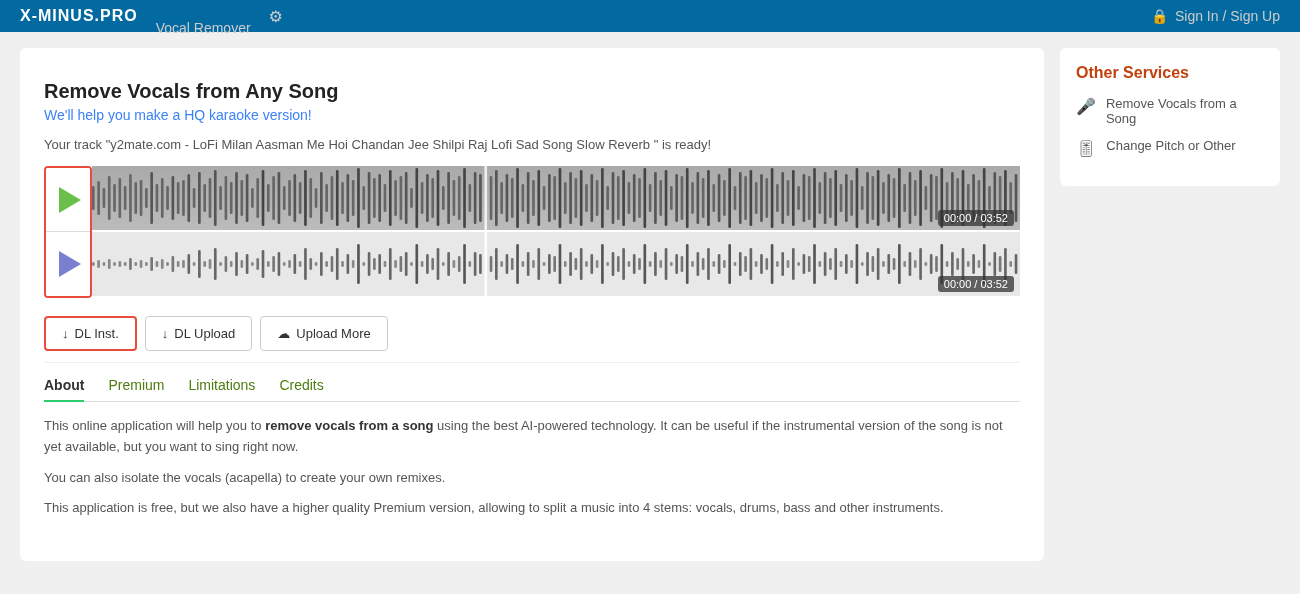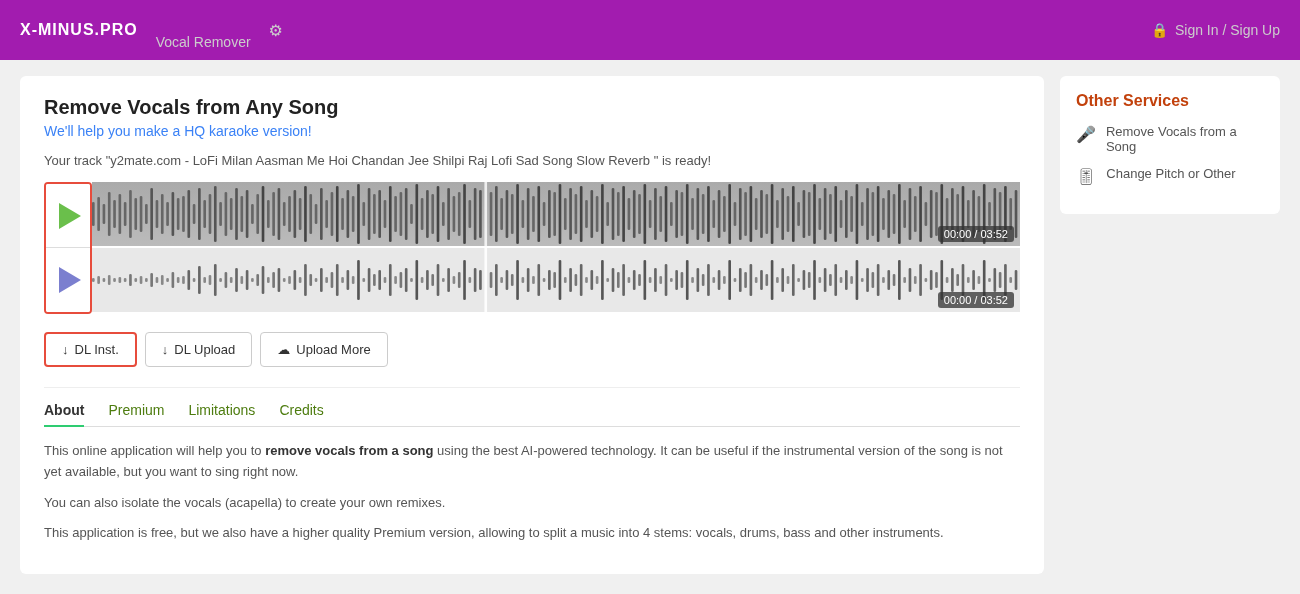--- a/index.html
+++ b/index.html
@@ -1,24 +1,24 @@
 <!DOCTYPE html>
 <html><head>
   <meta charset="utf-8">
   <style>
     * { box-sizing: border-box; margin: 0; padding: 0; }
     body { font-family: Arial, sans-serif; background: #f0f0f0; font-size: 14px; color: #333; }
 
     
     .header {
-      background: #a21caf;
+      background: #0369a1;
       display: flex;
       align-items: center;
       padding: 0 20px;
-      height: 60px;
+      height: 32px;
       justify-content: space-between;
     }
     .header-left { display: flex; align-items: center; gap: 18px; }
     .header-logo {
       color: #fff;
       font-weight: bold;
       font-size: 16px;
       letter-spacing: 1px;
     }
     .header-nav-item {
@@ -46,21 +46,21 @@
       display: flex;
       gap: 16px;
       padding: 16px 20px;
       max-width: 1300px;
     }
 
     
     .main-content {
       background: #fff;
       border-radius: 6px;
-      padding: 20px 24px;
+      padding: 32px 24px;
       flex: 1;
       min-width: 0;
     }
 
     .page-title {
       font-size: 20px;
       font-weight: bold;
       color: #222;
       margin-bottom: 4px;
     }
@@ -172,21 +172,21 @@
       background: #fff;
       color: #333;
     }
     .btn-outlined-red {
       border: 2px solid #e74c3c;
       color: #333;
     }
 
     
     .tabs-section {
-      margin-top: 20px;
+      margin-top: 11px;
       border-top: 1px solid #eee;
       padding-top: 14px;
     }
     .tabs {
       display: flex;
       gap: 24px;
       border-bottom: 1px solid #ddd;
       margin-bottom: 14px;
     }
     .tab {

